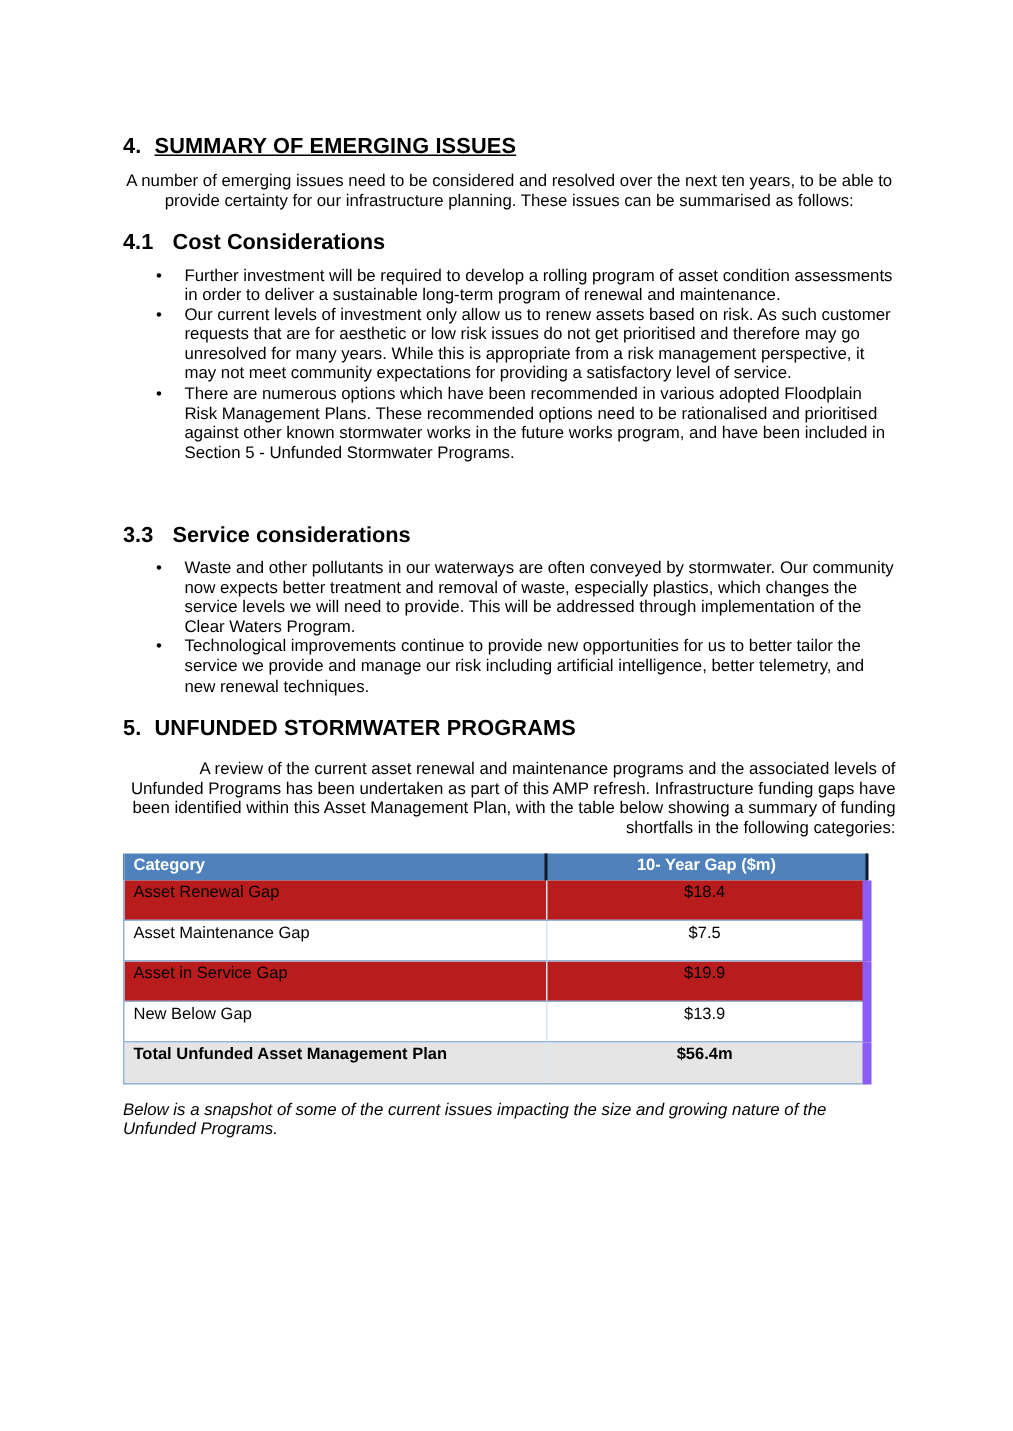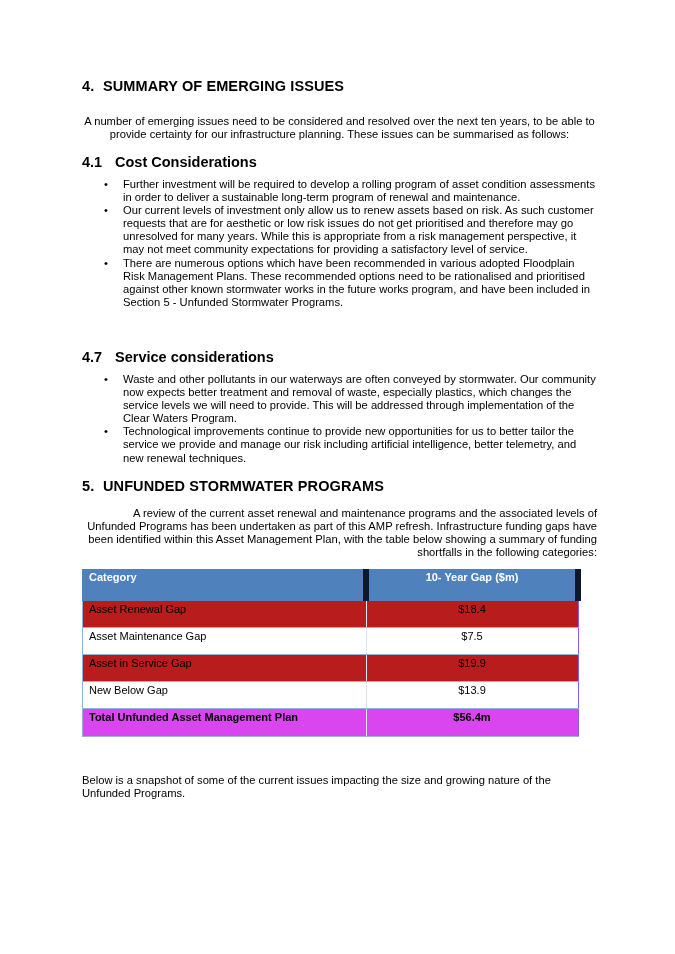--- a/index.html
+++ b/index.html
@@ -13,52 +13,52 @@
     .h2 { position: absolute; left: 82px; font-size: 14.5px; font-weight: bold; }
     .h2 .num { display: inline-block; width: 33px; }
     .para { position: absolute; left: 82px; width: 515px; font-size: 11.2px; line-height: 13.1px; }
 
     .bullets { position: absolute; left: 82px; width: 515px; margin: 0; padding: 0; list-style: none; font-size: 11.2px; line-height: 13.1px; }
     .bullets li { position: relative; padding-left: 41px; }
     .bullets .dot { position: absolute; left: 22px; top: 0; }
 
     .tbl { position: absolute; left: 82px; top: 569px; width: 499px; border-collapse: collapse; font-size: 11px; }
     .tbl th, .tbl td { padding: 0 6px; vertical-align: top; text-align: left; }
-    .tbl th { background: #4f81bd; color: #fff; font-weight: bold; height: 32px; line-height: 16px; border-left: 1px solid #4f81bd; border-right: 6px solid #0f172a; margin-left: 32px; }
+    .tbl th { background: #4f81bd; color: #fff; font-weight: bold; height: 18px; line-height: 16px; border-left: 1px solid #4f81bd; border-right: 2px solid #0f172a; margin-left: 32px; }
     .tbl th.val, .tbl td.val { text-align: center; }
-    .tbl td { height: 26px; line-height: 16px; border-left: 1px solid #95b3d7; border-right: 1px solid #8b5cf6; border-bottom: 1px solid #95b3d7; }
+    .tbl td { height: 26px; line-height: 16px; border-left: 1px solid #95b3d7; border-right: 6px solid #8b5cf6; border-bottom: 1px solid #95b3d7; }
     .tbl td.c1 { border-right: 1px solid #dbe5f1; }
     .tbl tr.band td { background: #b91c1c; }
     .tbl tr.plain td { background: #ffffff; }
-    .tbl tr.total td { font-weight: bold; background: #d946ef; height: 27px; margin-left: 34px; }
+    .tbl tr.total td { font-weight: bold; background: #e5e5e5; height: 27px; margin-left: 34px; }
     .col1 { width: 268px; }
   </style>
 </head>
 <body>
 
 <div class="page">
 
-  <div class="h1 sans" style="top:78px;">
+  <div class="h1 sans" style="top:90px;text-decoration:underline;">
     <span class="num">4.</span><span>SUMMARY OF EMERGING ISSUES</span>
   </div>
 
   <div class="para sans" style="top:115px;text-align:center;">A number of emerging issues need to be considered and resolved over the next ten years, to be able to provide certainty for our infrastructure planning. These issues can be summarised as follows:</div>
 
   <div class="h2 sans" style="top:154px;">
     <span class="num">4.1</span><span>Cost Considerations</span>
   </div>
 
   <ul class="bullets sans" style="top:178px;">
     <li><span class="dot">•</span><span>Further investment will be required to develop a rolling program of asset condition assessments in order to deliver a sustainable long-term program of renewal and maintenance.</span></li>
     <li><span class="dot">•</span><span>Our current levels of investment only allow us to renew assets based on risk. As such customer requests that are for aesthetic or low risk issues do not get prioritised and therefore may go unresolved for many years. While this is appropriate from a risk management perspective, it may not meet community expectations for providing a satisfactory level of service.</span></li>
     <li><span class="dot">•</span><span>There are numerous options which have been recommended in various adopted Floodplain Risk Management Plans. These recommended options need to be rationalised and prioritised against other known stormwater works in the future works program, and have been included in Section 5 - Unfunded Stormwater Programs.</span></li>
   </ul>
 
   <div class="h2 sans" style="top:349px;">
-    <span class="num">4.7</span><span>Service considerations</span>
+    <span class="num">3.3</span><span>Service considerations</span>
   </div>
 
   <ul class="bullets sans" style="top:373px;">
     <li><span class="dot">•</span><span>Waste and other pollutants in our waterways are often conveyed by stormwater. Our community now expects better treatment and removal of waste, especially plastics, which changes the service levels we will need to provide. This will be addressed through implementation of the Clear Waters Program.</span></li>
     <li><span class="dot">•</span><span>Technological improvements continue to provide new opportunities for us to better tailor the service we provide and manage our risk including artificial intelligence, better telemetry, and new renewal techniques.</span></li>
   </ul>
 
   <div class="h1 sans" style="top:478px;">
     <span class="num">5.</span><span>UNFUNDED STORMWATER PROGRAMS</span>
   </div>
@@ -89,15 +89,15 @@
         <td class="c1">New Below Gap</td>
         <td class="val">$13.9</td>
       </tr>
       <tr class="total">
         <td class="c1">Total Unfunded Asset Management Plan</td>
         <td class="val">$56.4m</td>
       </tr>
     </tbody>
   </table>
 
-  <div class="para sans" style="top:774px;">Below is a snapshot of some of the current issues impacting the size and growing nature of the Unfunded Programs.</div>
+  <div class="para sans" style="top:734px;font-style:italic;">Below is a snapshot of some of the current issues impacting the size and growing nature of the Unfunded Programs.</div>
 
 </div>
 
 </body></html>

